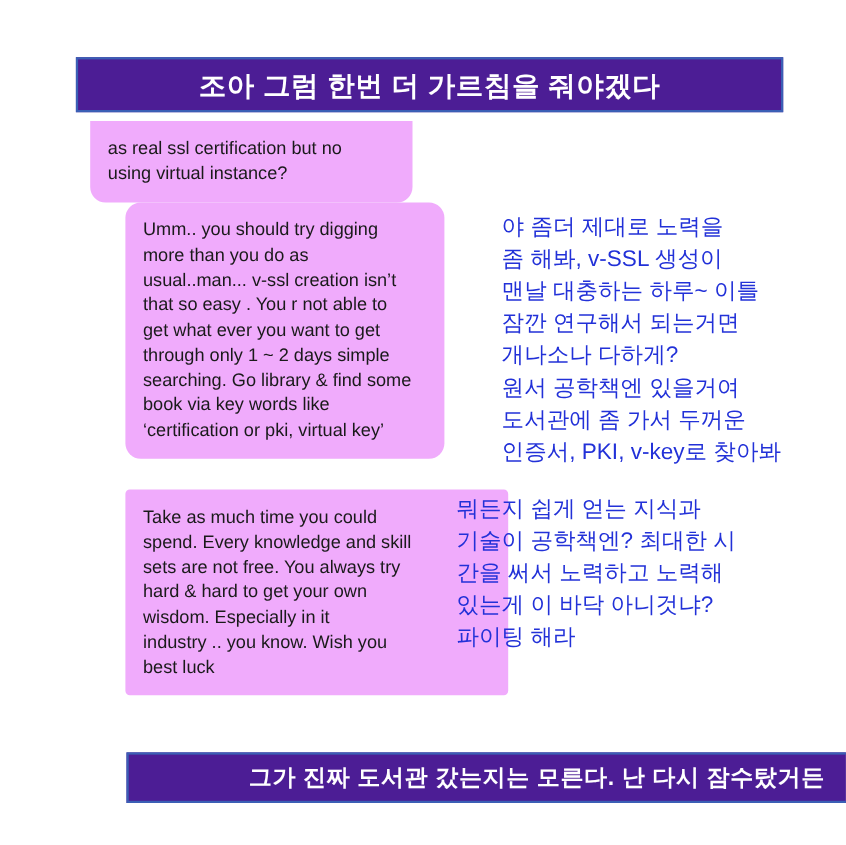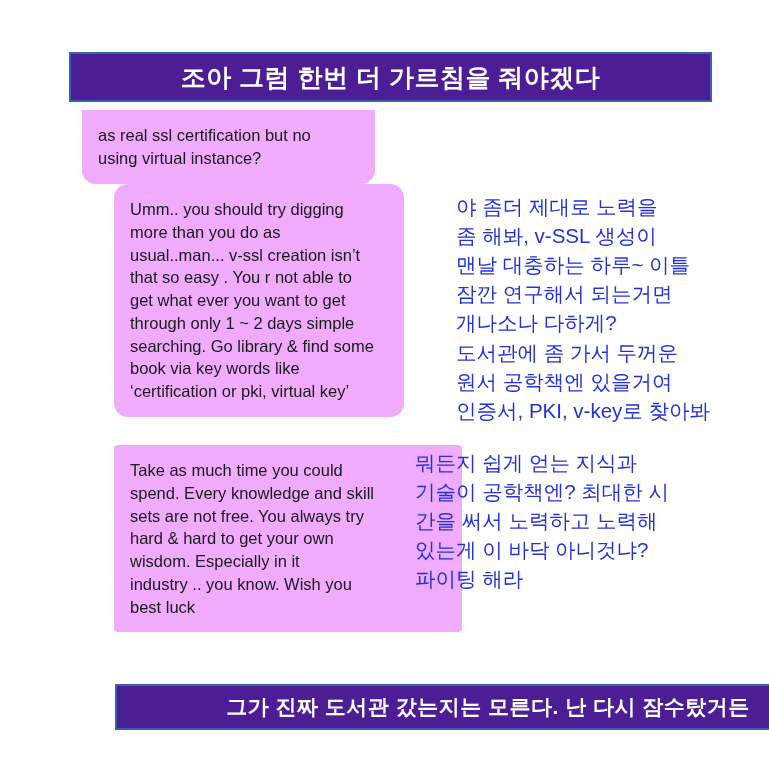--- a/index.html
+++ b/index.html
@@ -138,22 +138,22 @@
     <span class="bubble-line">industry .. you know. Wish you</span>
     <span class="bubble-line">best luck</span>
   </div>
 
   <div class="commentary" id="commentary-0">
     <span class="commentary-line">야 좀더 제대로 노력을</span>
     <span class="commentary-line">좀 해봐, v-SSL 생성이</span>
     <span class="commentary-line">맨날 대충하는 하루~ 이틀</span>
     <span class="commentary-line">잠깐 연구해서 되는거면</span>
     <span class="commentary-line">개나소나 다하게?</span>
+    <span class="commentary-line">원서 공학책엔 있을거여</span>
     <span class="commentary-line">도서관에 좀 가서 두꺼운</span>
-    <span class="commentary-line">원서 공학책엔 있을거여</span>
     <span class="commentary-line">인증서, PKI, v-key로 찾아봐</span>
   </div>
 
   <div class="commentary" id="commentary-1">
     <span class="commentary-line">뭐든지 쉽게 얻는 지식과</span>
     <span class="commentary-line">기술이 공학책엔? 최대한 시</span>
     <span class="commentary-line">간을 써서 노력하고 노력해</span>
     <span class="commentary-line">있는게 이 바닥 아니것냐?</span>
     <span class="commentary-line">파이팅 해라</span>
   </div>

